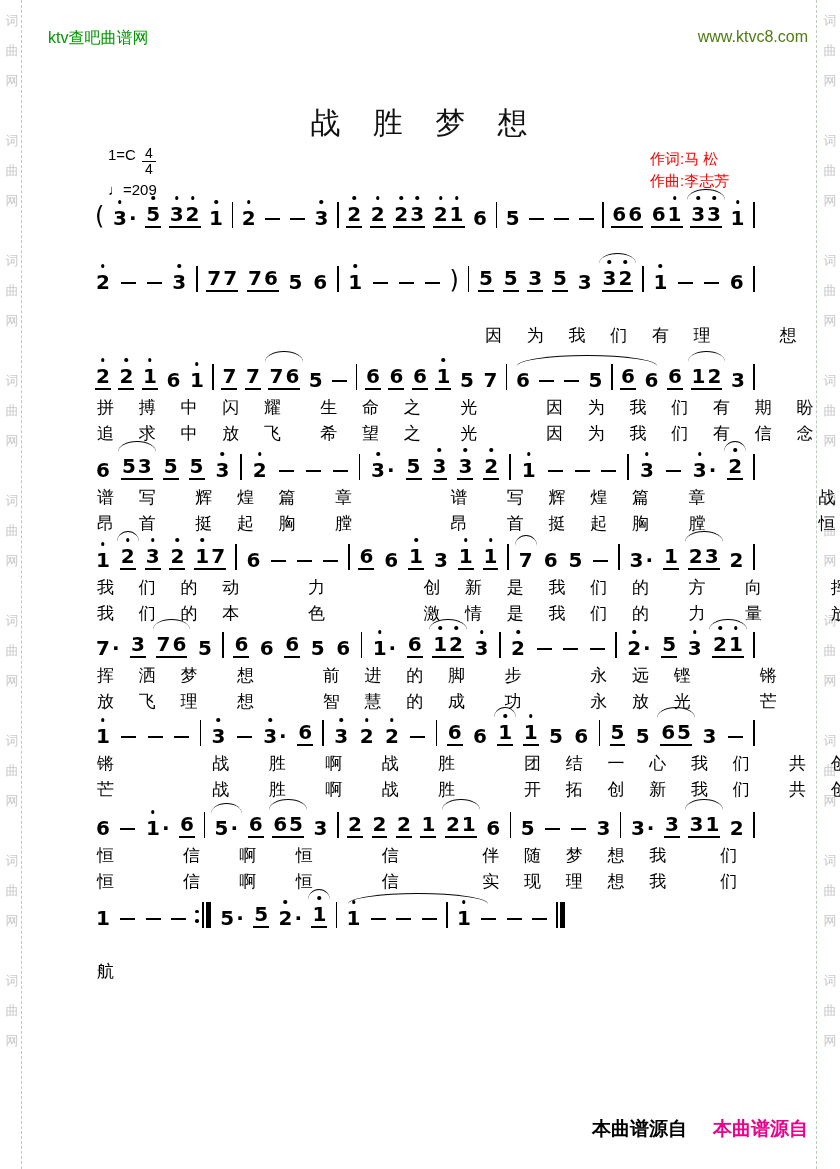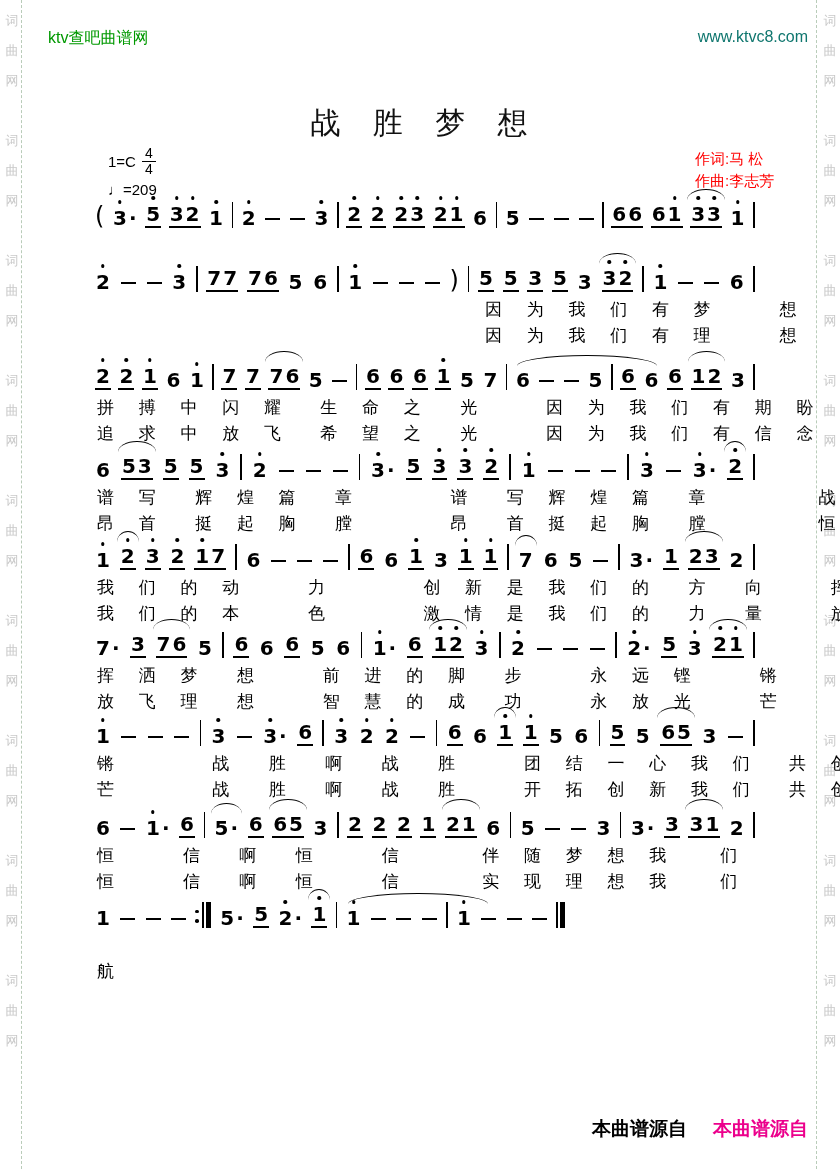--- a/index.html
+++ b/index.html
@@ -13,21 +13,21 @@
   .dashline{position:absolute;top:0;bottom:0;width:0;border-left:1px dashed #b9ccb9;}
   .dashline.left{left:21px;}
   .dashline.right{left:816px;}
   
   .hdr-site{position:absolute;left:28px;top:28px;font-size:16px;text-decoration:none;cursor:pointer;margin-left:20px;}
   .hdr-url{position:absolute;right:32px;top:28px;font-size:16px;text-decoration:none;cursor:pointer;}
   
   .title{position:absolute;left:95px;width:660px;top:103px;text-align:center;
          font-size:30px;letter-spacing:12px;color:#111;}
   .meta{position:absolute;left:108px;top:146px;font-size:15px;}
-  .keyrow{display:flex;align-items:center;gap:6px;}
+  .keyrow{display:flex;gap:6px;}
   .frac{display:inline-flex;flex-direction:column;align-items:center;font-size:14px;line-height:15px;}
   .frac .num{border-bottom:1px solid #000;padding:0 3px;}
   .temporow{margin-top:4px;font-size:15px;}
   .credits{position:absolute;left:650px;top:148px;font-size:15px;line-height:22px;}
   
   #score{position:absolute;left:0;top:0;width:840px;height:1169px;}
   .system{position:absolute;left:95px;}
   .note-line{display:flex;justify-content:space-between;align-items:flex-end;height:30px;
              font-family:"DejaVu Sans",sans-serif;font-weight:bold;font-size:20px;line-height:1;}
   .tok{position:relative;display:inline-flex;align-items:flex-end;}
@@ -124,36 +124,36 @@
  
 词
 曲
 网
  
 </div>
 <div class="dashline left"></div>
 <div class="dashline right"></div>
 
 <a class="hdr-site" style="color: rgb(0, 153, 0);">ktv查吧曲谱网</a>
-<a class="hdr-url" style="color: #0f766e;">www.ktvc8.com</a>
+<a class="hdr-url" style="color: #4d7c0f;">www.ktvc8.com</a>
 
 <div class="title">战 胜 梦 想</div>
 
 <div class="meta">
   <div class="keyrow">
     <span>1=C</span>
     <span class="frac">
       <span class="num">4</span>
       <span class="den">4</span>
     </span>
   </div>
   <div class="temporow"><span>♩</span><span>=209</span></div>
 </div>
 
-<div class="credits" style="color: rgb(255, 0, 0); margin-left: 45px;">
+<div class="credits" style="color: rgb(255, 0, 0);">
   <div>作词:马  松</div>
   <div>作曲:李志芳</div>
 </div>
 
 <div id="score">
     <div class="system" style="top: 198px; width: 660px;">
       <div class="note-line">
         <span class="tok">
           <span class="paren">(</span>
         </span>
@@ -361,21 +361,20 @@
         <span class="tok">
           <span class="dash"></span>
         </span>
         <span class="tok">
           <span class="d">6</span>
         </span>
         <span class="tok">
           <span class="bline"></span>
         </span>
       </div>
-      <div class="lyric" style="left: 390px; top: 36px;">因 为 我 们 有 梦    想</div>
       <div class="lyric" style="left: 390px; top: 62px;">因 为 我 们 有 理    想</div>
     </div>
     <div class="system" style="top: 360px; width: 660px;">
       <div class="note-line">
         <span class="tok">
           <span class="ug">
             <span class="d">2<i class="od"></i></span>
           </span>
         </span>
         <span class="tok">

